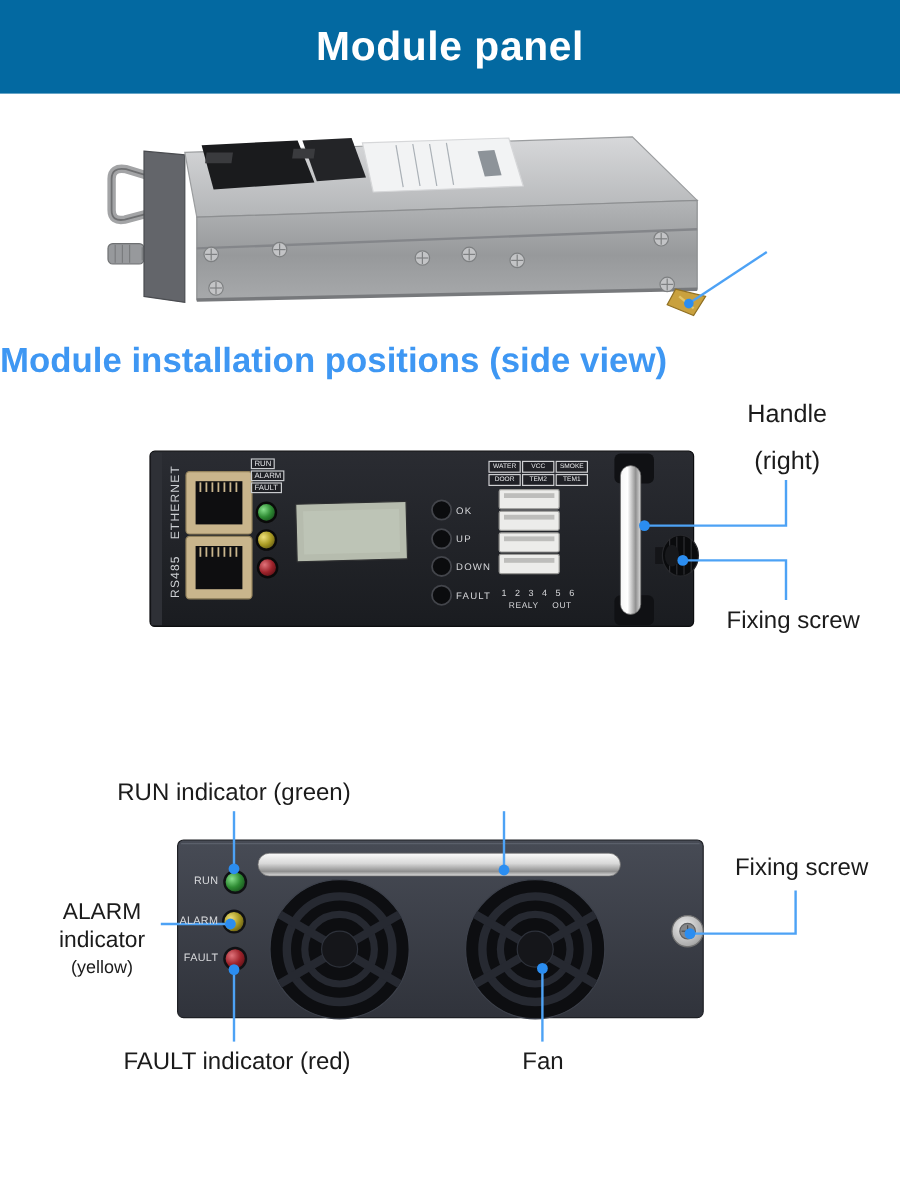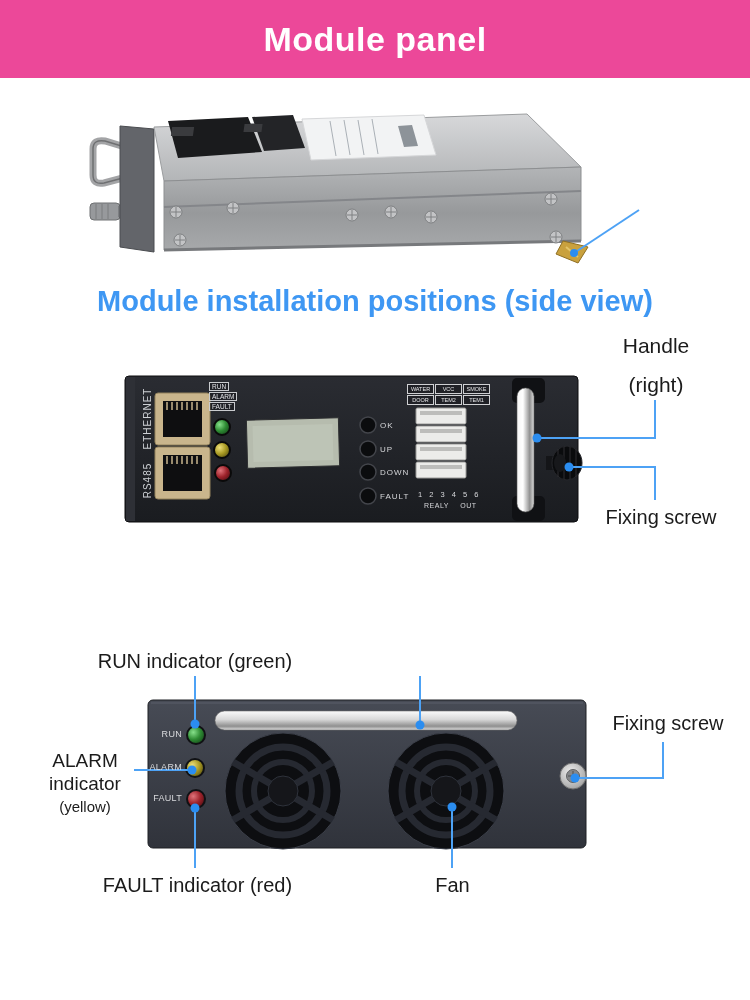--- a/index.html
+++ b/index.html
@@ -1,24 +1,24 @@
 <!DOCTYPE html>
 <html><head>
 <meta charset="utf-8">
 <style>
   *{margin:0;padding:0;box-sizing:border-box}
   html,body{background:#ffffff}
   body{font-family:"Liberation Sans",sans-serif}
   .page{position:relative;width:750px;height:1000px;background:#ffffff;overflow:hidden}
-  .banner{position:absolute;left:0;top:0;width:750px;height:78px;background:#ec4899}
+  .banner{position:absolute;left:0;top:0;width:750px;height:78px;background:#0369a1}
   .banner-title{width:100%;height:78px;line-height:78px;text-align:center;color:#ffffff;
     font-size:34px;font-weight:bold;letter-spacing:0.5px}
   .art{position:absolute;left:0;top:0;width:750px;height:1000px;pointer-events:none}
   .lbl{position:absolute;color:#1b1b1b;text-align:center;font-size:20px;line-height:1.15;z-index:3}
-  .cap{position:absolute;left:0;width:750px;text-align:center;color:#3E97F3;font-weight:bold;
+  .cap{position:absolute;left:0;width:750px;color:#3E97F3;font-weight:bold;
     font-size:29px;z-index:3}
   .small{font-size:15px}
   
   .vtext{position:absolute;color:#cdd0d4;font-size:10px;letter-spacing:1px;text-align:center;
     transform:rotate(-90deg);z-index:3;white-space:nowrap}
   .ledcol{position:absolute;display:flex;flex-direction:column;align-items:flex-start;z-index:3}
   .ledbox{border:1px solid #c9cbce;color:#e2e3e6;font-size:6.5px;line-height:7px;
     padding:0 2px;margin-bottom:1px;background:rgba(20,21,24,0.4)}
   .btnlbl{position:absolute;color:#d6d7da;font-size:8px;letter-spacing:1px;z-index:3}
   .numrow{position:absolute;color:#d6d7da;font-size:7.5px;word-spacing:5px;z-index:3}

